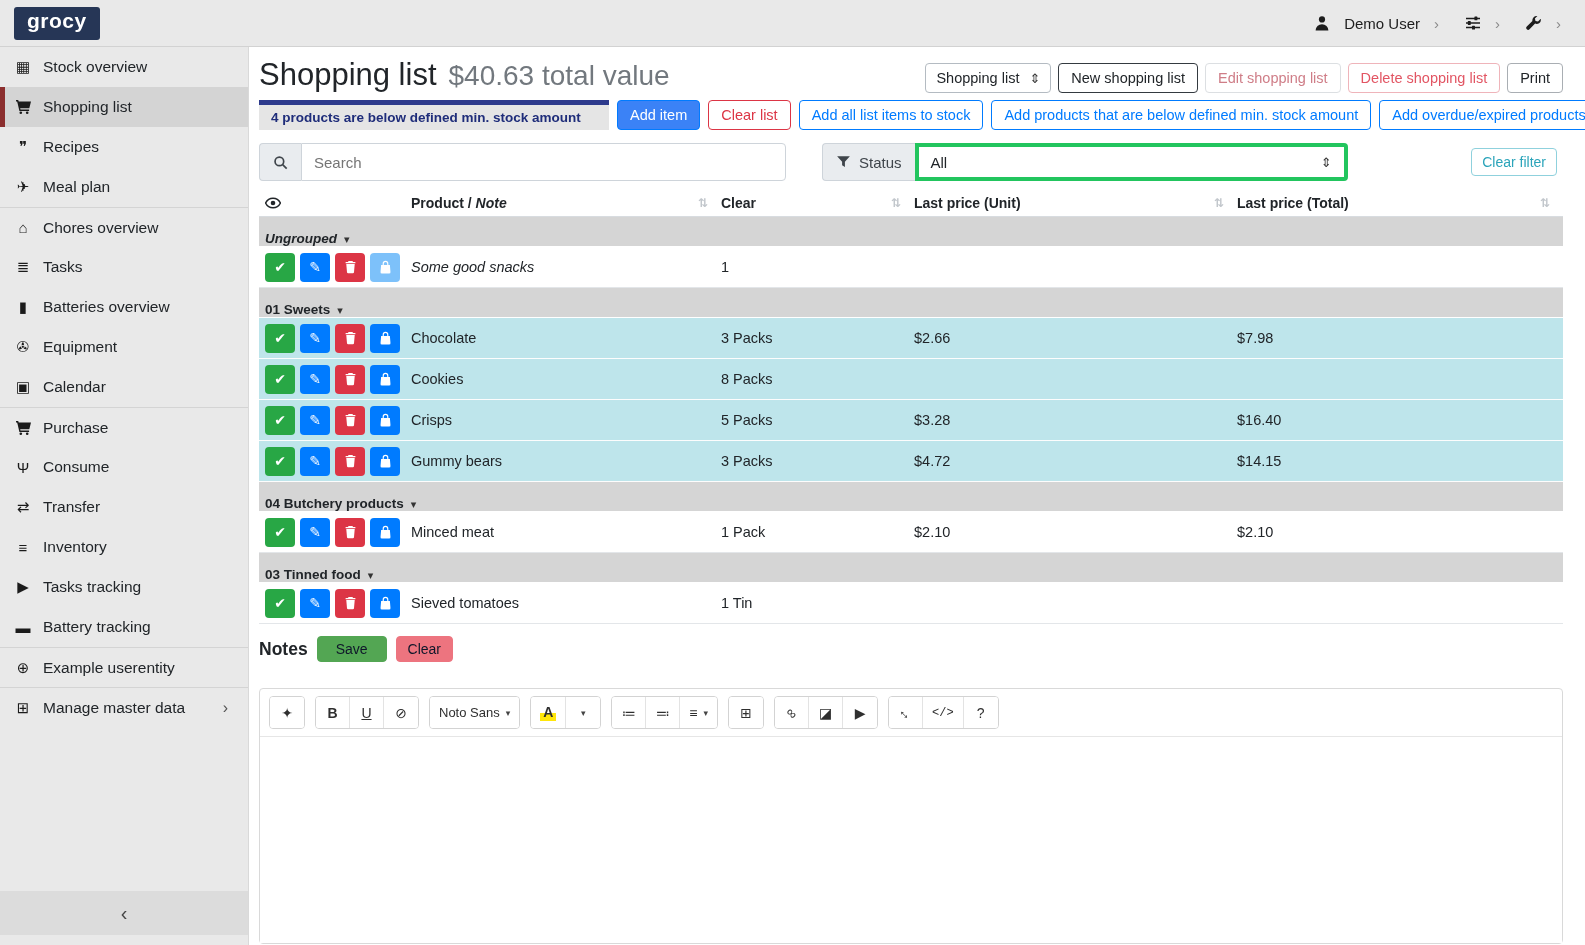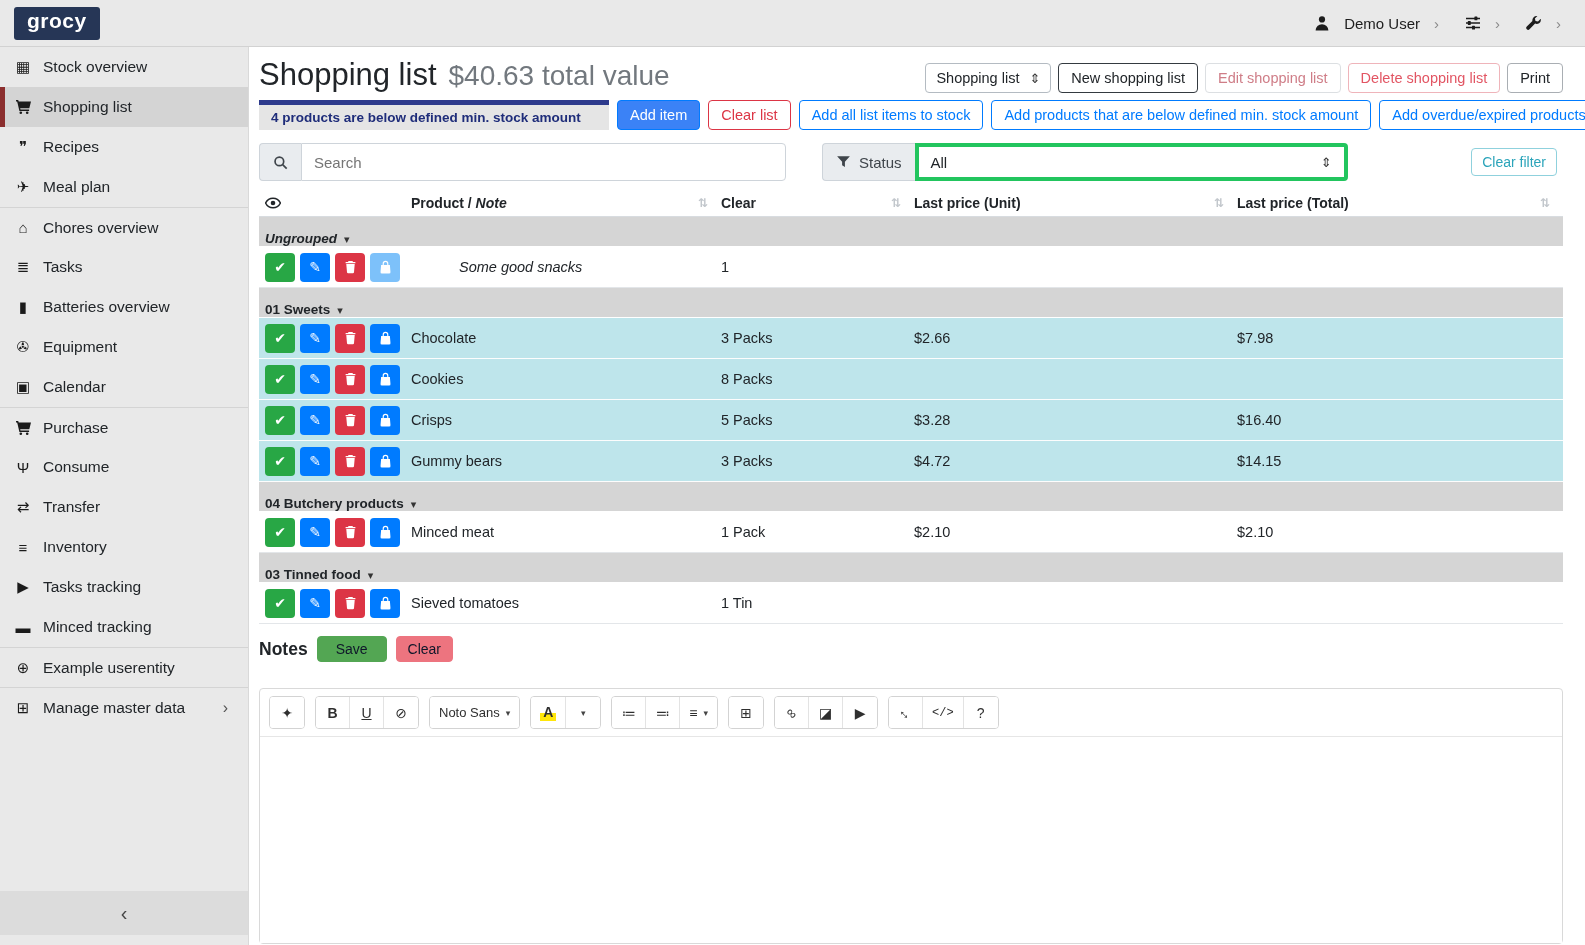--- a/index.html
+++ b/index.html
@@ -89,21 +89,21 @@
   .group-row .caret { font-size:11px; color:#333; }
   .group-row.unassigned .glabel { font-style:italic; }
   .item-row { height:41px; border-bottom:1px solid #e3e6e9; font-size:14.5px; }
   .item-row.hl { background:#bee5eb; border-bottom-color:#fdfdfd; }
   .actions-cell { display:flex; gap:5px; }
   .rbtn { width:30px; height:29px; border:none; border-radius:4px; color:#fff; font-size:14px;
     display:flex; align-items:center; justify-content:center; cursor:pointer; padding:0; }
   .rbtn.green { background:#28a745; } .rbtn.blue { background:#007bff; }
   .rbtn.red { background:#dc3545; } .rbtn.pale { background:#7dc1fa; }
   .rbtn svg { width:13px; height:14px; fill:#fff; }
-  .pname.note { font-style:italic;margin-left:48px; }
+  .pname.note { font-style:italic; }
 
   
   .notes-row { display:flex; align-items:center; gap:9px; margin-top:12px; }
   .notes-title { font-size:17.5px; font-weight:700; }
   .btn.save { background:#53a653; border-color:#53a653; color:#0f172a; padding:4px 18px; font-size:14px; }
   .btn.clearn { background:#ed747f; border-color:#ed747f; color:#0f172a; padding:4px 11px; font-size:14px; }
 
   
   .editor { margin-top:26px; border:1px solid #d9d9d9; border-radius:4px; }
   .ed-toolbar { padding:7px 9px; border-bottom:1px solid #e6e6e6; display:flex; gap:10px; align-items:center; flex-wrap:nowrap; }
@@ -250,21 +250,21 @@
     <div class="side-item">
         <span class="gicon">≡</span>
         <span>Inventory</span>
       </div>
     <div class="side-item">
         <span class="gicon">▶</span>
         <span>Tasks tracking</span>
       </div>
     <div class="side-item">
         <span class="gicon">▬</span>
-        <span>Minced tracking</span>
+        <span>Battery tracking</span>
       </div>
     <div class="side-item bt">
         <span class="gicon">⊕</span>
         <span>Example userentity</span>
       </div>
     <div class="side-item bt">
         <span class="gicon">⊞</span>
         <span>Manage master data</span>
         <span class="mchev">›</span>
       </div>

